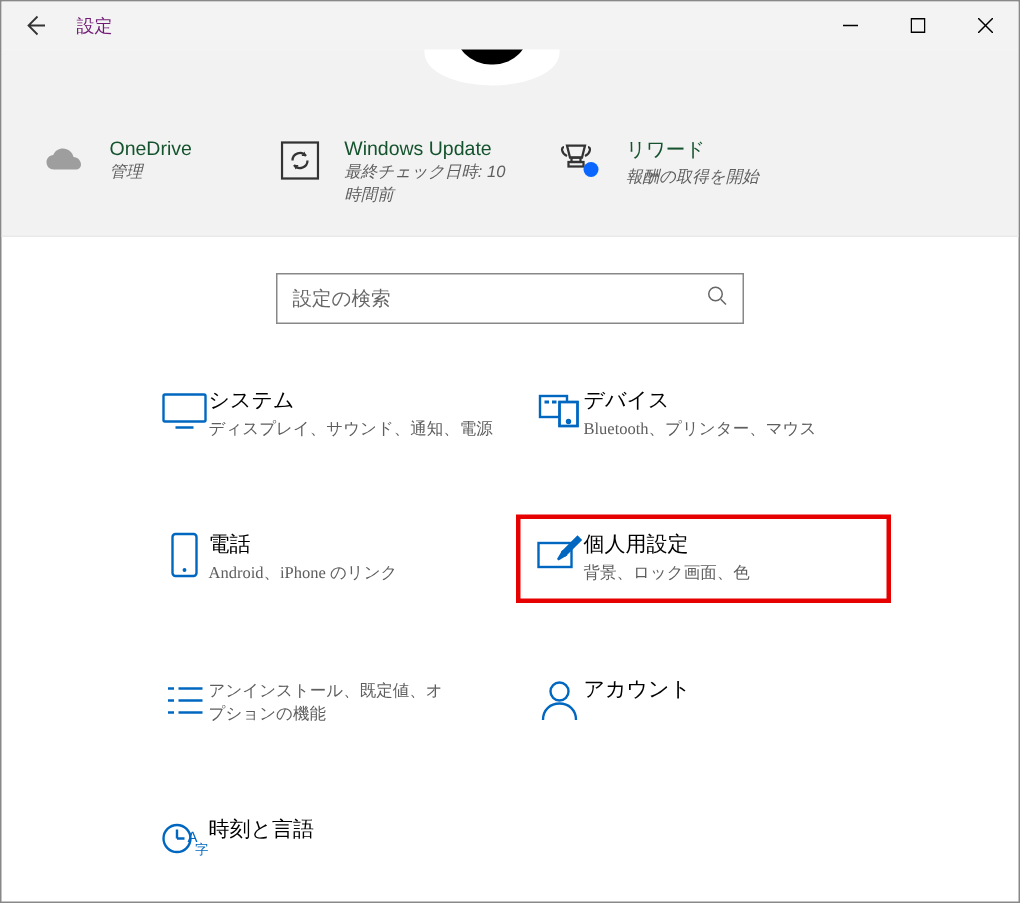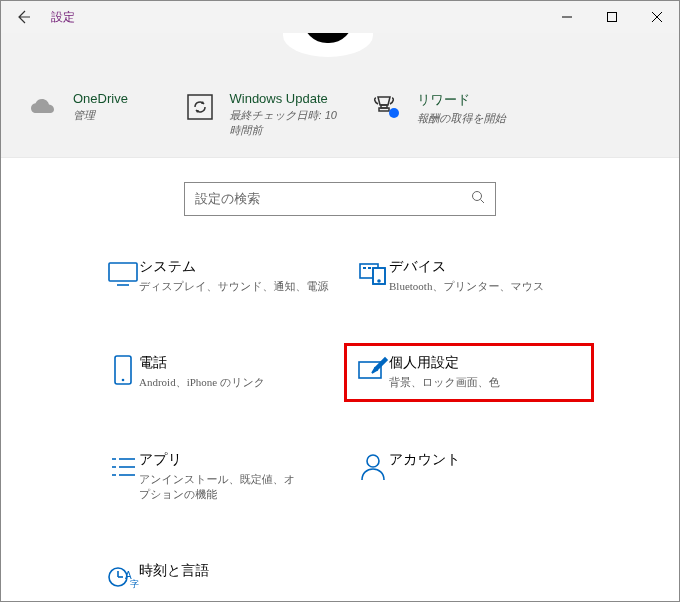--- a/index.html
+++ b/index.html
@@ -220,21 +220,20 @@
       <svg width="30" height="28" viewBox="0 0 30 28">
           <line x1="4" y1="6" x2="8" y2="6"></line>
           <line x1="11" y1="6" x2="27" y2="6"></line>
           <line x1="4" y1="14" x2="8" y2="14"></line>
           <line x1="11" y1="14" x2="27" y2="14"></line>
           <line x1="4" y1="22" x2="8" y2="22"></line>
           <line x1="11" y1="22" x2="27" y2="22"></line>
         </svg>
     </div>
     <div class="txt">
-      <div class="t">アプリ</div>
       <div class="s" style="max-width:160px">アンインストール、既定値、オプションの機能</div>
     </div>
   </div>
 
   <div class="cat last-row">
     <div class="ic">
       <svg width="28" height="30" viewBox="0 0 28 30">
           <circle cx="14" cy="9" r="6"></circle>
           <path d="M3 28c0-7 5-11 11-11s11 4 11 11"></path>
         </svg>

